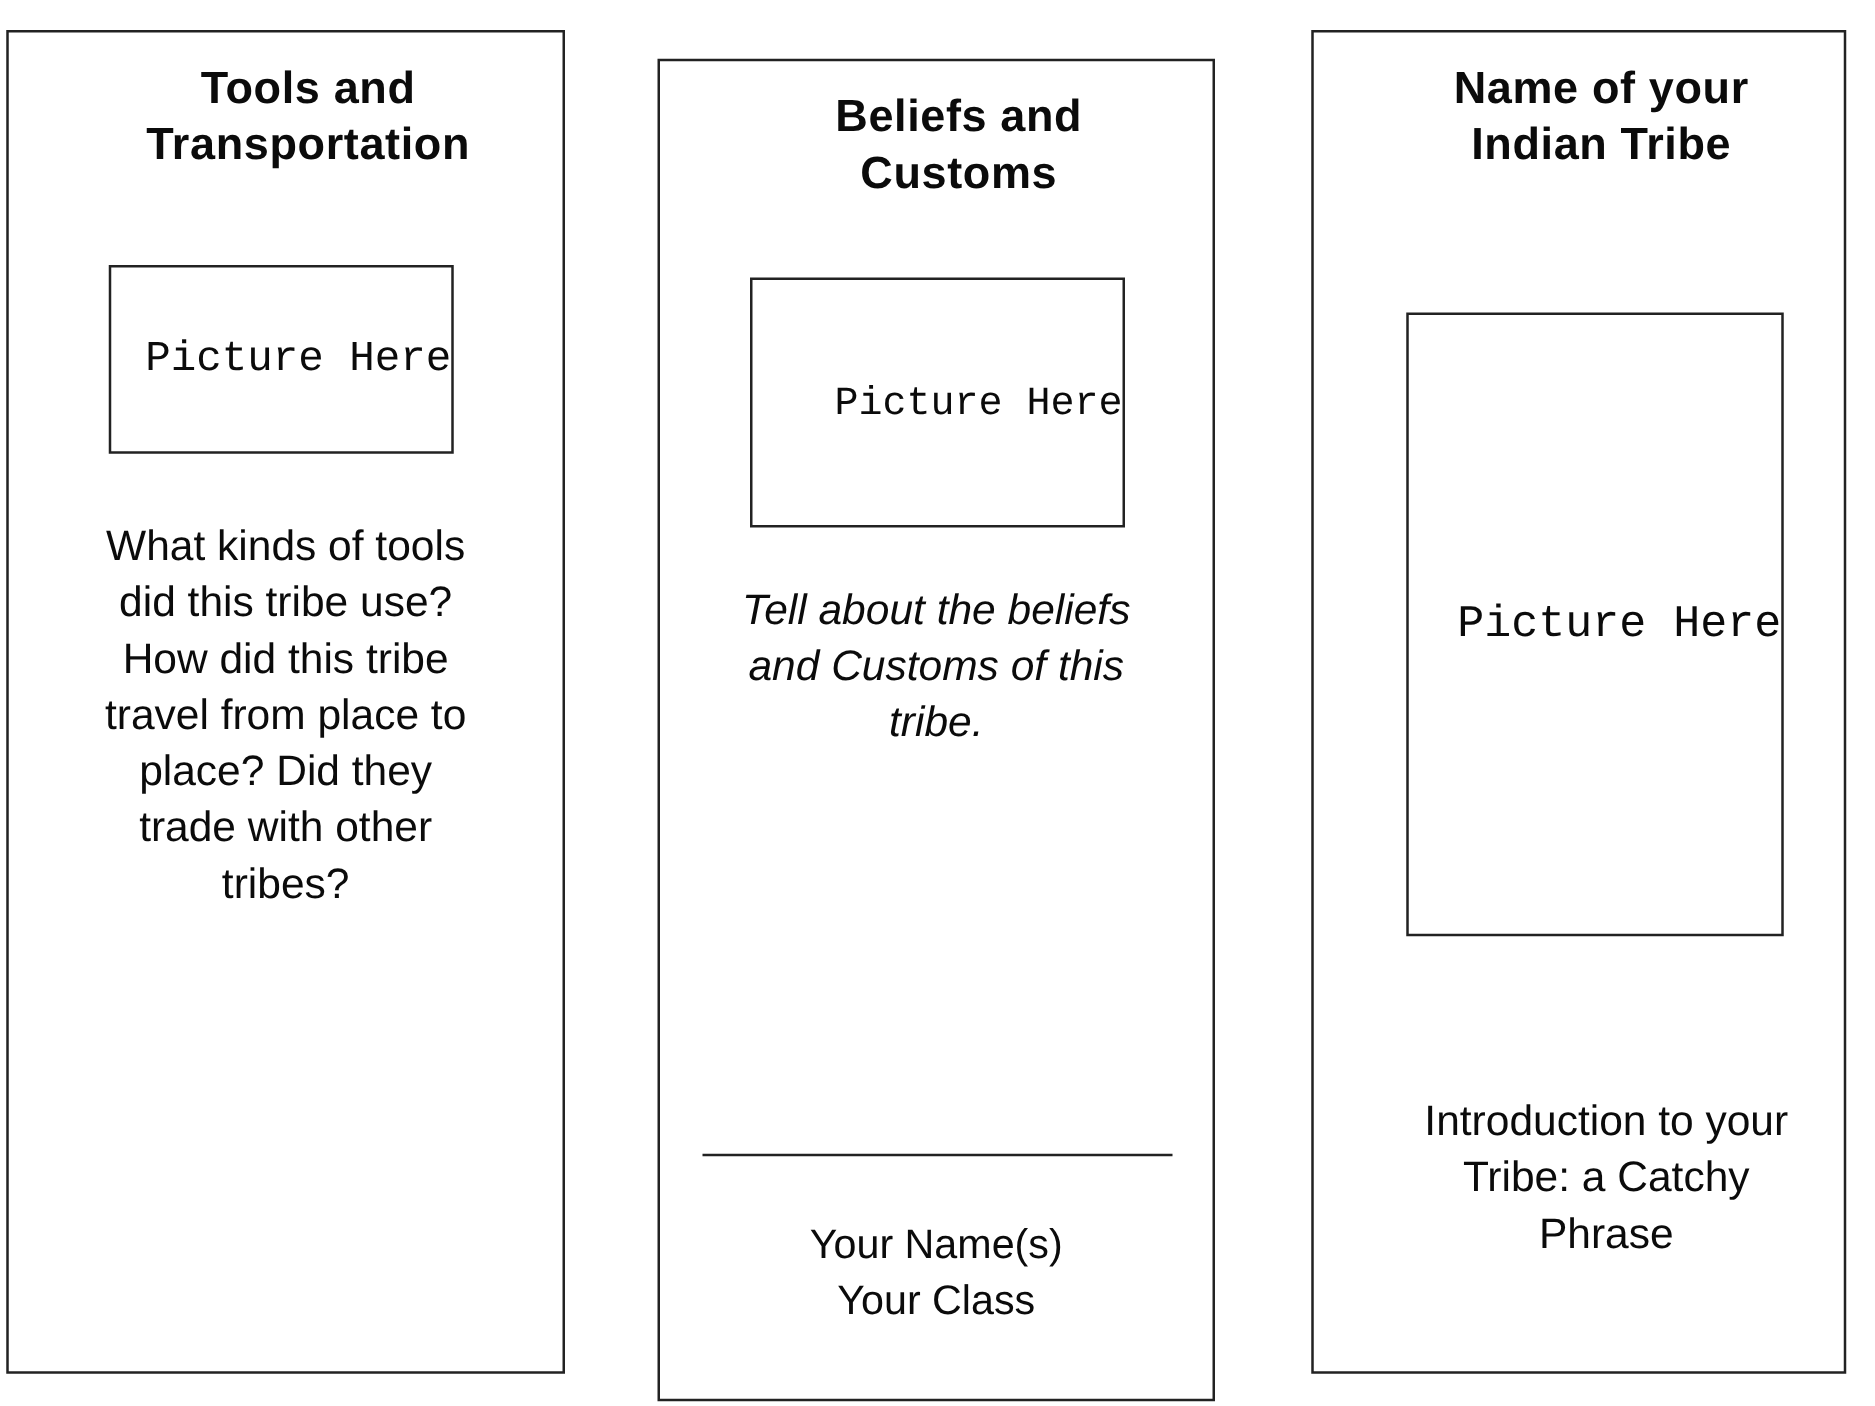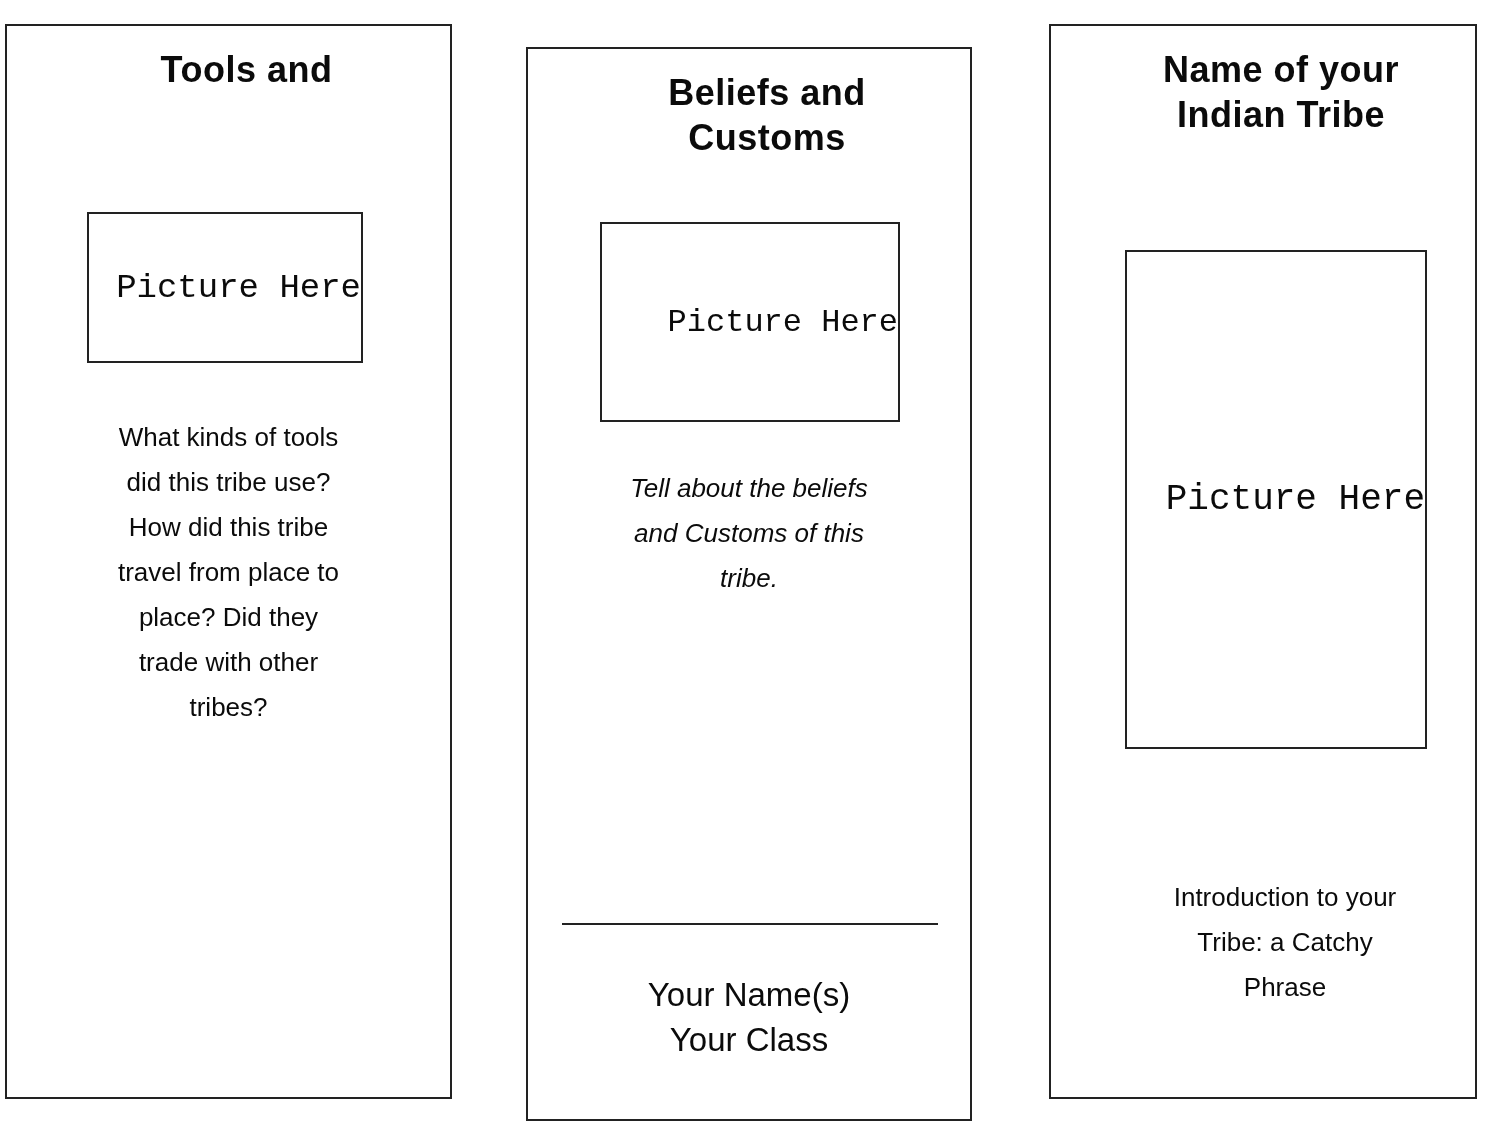--- a/index.html
+++ b/index.html
@@ -49,21 +49,21 @@
     font-family: Liberation Mono, monospace;
   }
   .pic-tools   { left: 80px; top: 186px; width: 276px; height: 151px; font-size: 34px; }
   .pic-beliefs { left: 72px; top: 173px; width: 300px; height: 200px; font-size: 32px; }
   .pic-tribe   { left: 74px; top: 224px; width: 302px; height: 499px; font-size: 36px; }
 
   .body-text {
     position: absolute;
     left: 0; right: 0;
     text-align: center;
-    font-size: 26px;
+    font-size: 34px;
     line-height: 45px;
   }
   .body-tools   { top: 389px; }
   .body-beliefs { top: 417px; font-style: italic; }
   .body-tribe   { top: 849px; padding-left: 44px; }
 
   .sig-rule {
     position: absolute;
     left: 34px;
     top: 874px;
@@ -81,20 +81,21 @@
   }
 </style>
 </head>
 <body>
 
 <div class="page">
 
   <section class="panel panel-tools">
     <div class="panel-title">
       <div>Tools and</div>
+      <div>Transportation</div>
     </div>
     <div class="picture-box pic-tools">
       <span>Picture Here</span>
     </div>
     <div class="body-text body-tools">
       <div>What kinds of tools</div>
       <div>did this tribe use?</div>
       <div>How did this tribe</div>
       <div>travel from place to</div>
       <div>place? Did they</div>

